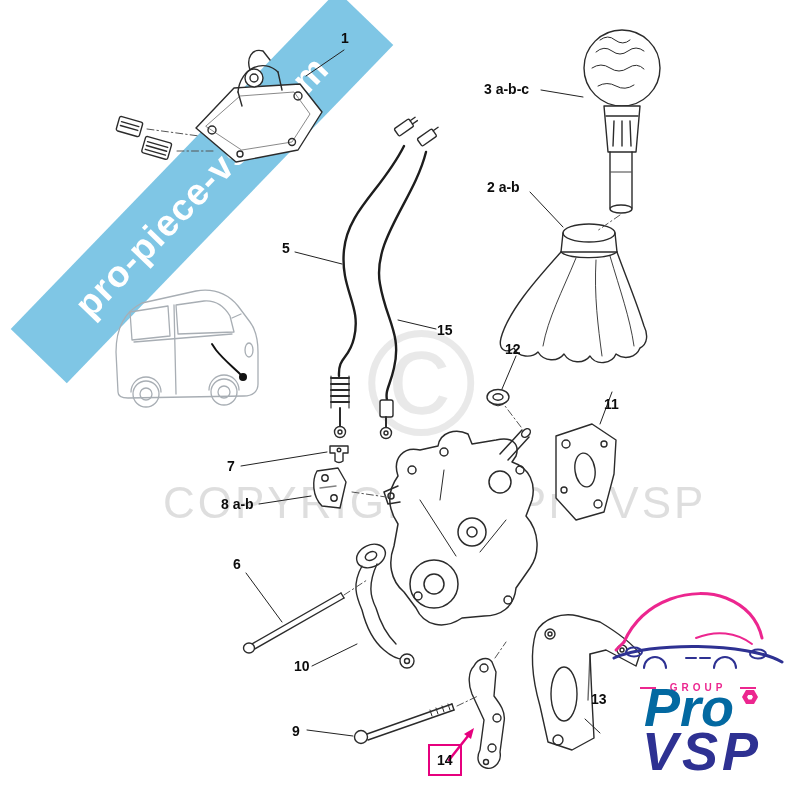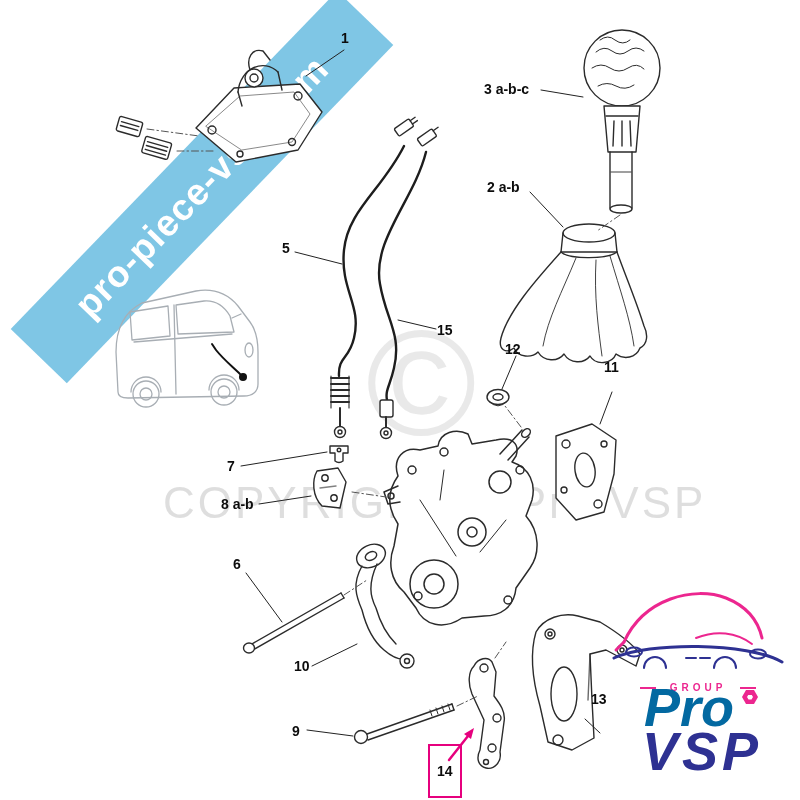--- a/index.html
+++ b/index.html
@@ -15,21 +15,21 @@
   
   .copyright-wm{position:absolute;left:163px;top:478px;font-size:44px;letter-spacing:3px;
                 color:#c9c9c9;opacity:.6;z-index:2;white-space:nowrap;}
   .center-c{position:absolute;left:366px;top:308px;font-size:150px;line-height:1;
             color:#cfcfcf;opacity:.45;z-index:2;}
 
   svg.art{position:absolute;left:0;top:0;z-index:3;}
 
   
   .lbl{position:absolute;z-index:4;font-weight:bold;font-size:14px;color:#0c0c0c;white-space:nowrap;}
-  .lbl.hl{border:2px solid #e6007e;padding:17px 7px;}
+  .lbl.hl{border:2px solid #e6007e;padding:6px 7px;}
 
   
   .logo{position:absolute;left:598px;top:576px;width:200px;height:215px;z-index:4;}
   .logo .carsvg{position:absolute;left:0;top:0;}
   .group-row{position:absolute;left:40px;top:106px;width:120px;display:flex;align-items:center;
              justify-content:center;gap:14px;color:#ec268f;font-size:10px;font-weight:bold;
              letter-spacing:4px;}
   .group-row .dash{display:inline-block;width:16px;height:2px;background:#ec268f;}
   .brand1{position:absolute;left:46px;top:104px;font-size:54px;font-weight:800;font-style:italic;
           color:#0369a1;line-height:1;}
@@ -267,21 +267,21 @@
       <polygon points="474,728 471,739 464,734" fill="#e6007e" stroke="none"></polygon>
     </g>
   </svg>
 
   <div class="lbl" style="left:341px;top:30px">1</div>
   <div class="lbl" style="left:484px;top:81px">3 a-b-c</div>
   <div class="lbl" style="left:487px;top:179px">2 a-b</div>
   <div class="lbl" style="left:282px;top:240px">5</div>
   <div class="lbl" style="left:437px;top:322px">15</div>
   <div class="lbl" style="left:505px;top:341px">12</div>
-  <div class="lbl" style="left:604px;top:359px">11</div>
+  <div class="lbl" style="left:604px;top:396px">11</div>
   <div class="lbl" style="left:227px;top:458px">7</div>
   <div class="lbl" style="left:221px;top:496px">8 a-b</div>
   <div class="lbl" style="left:233px;top:556px">6</div>
   <div class="lbl" style="left:294px;top:658px">10</div>
   <div class="lbl" style="left:292px;top:723px">9</div>
   <div class="lbl" style="left:591px;top:691px">13</div>
   <div class="lbl hl" style="left:428px;top:744px">14</div>
 
   <div class="logo">
     <svg class="carsvg" width="200" height="105" viewBox="0 0 200 105" fill="none" stroke-linecap="round" stroke-linejoin="round">

